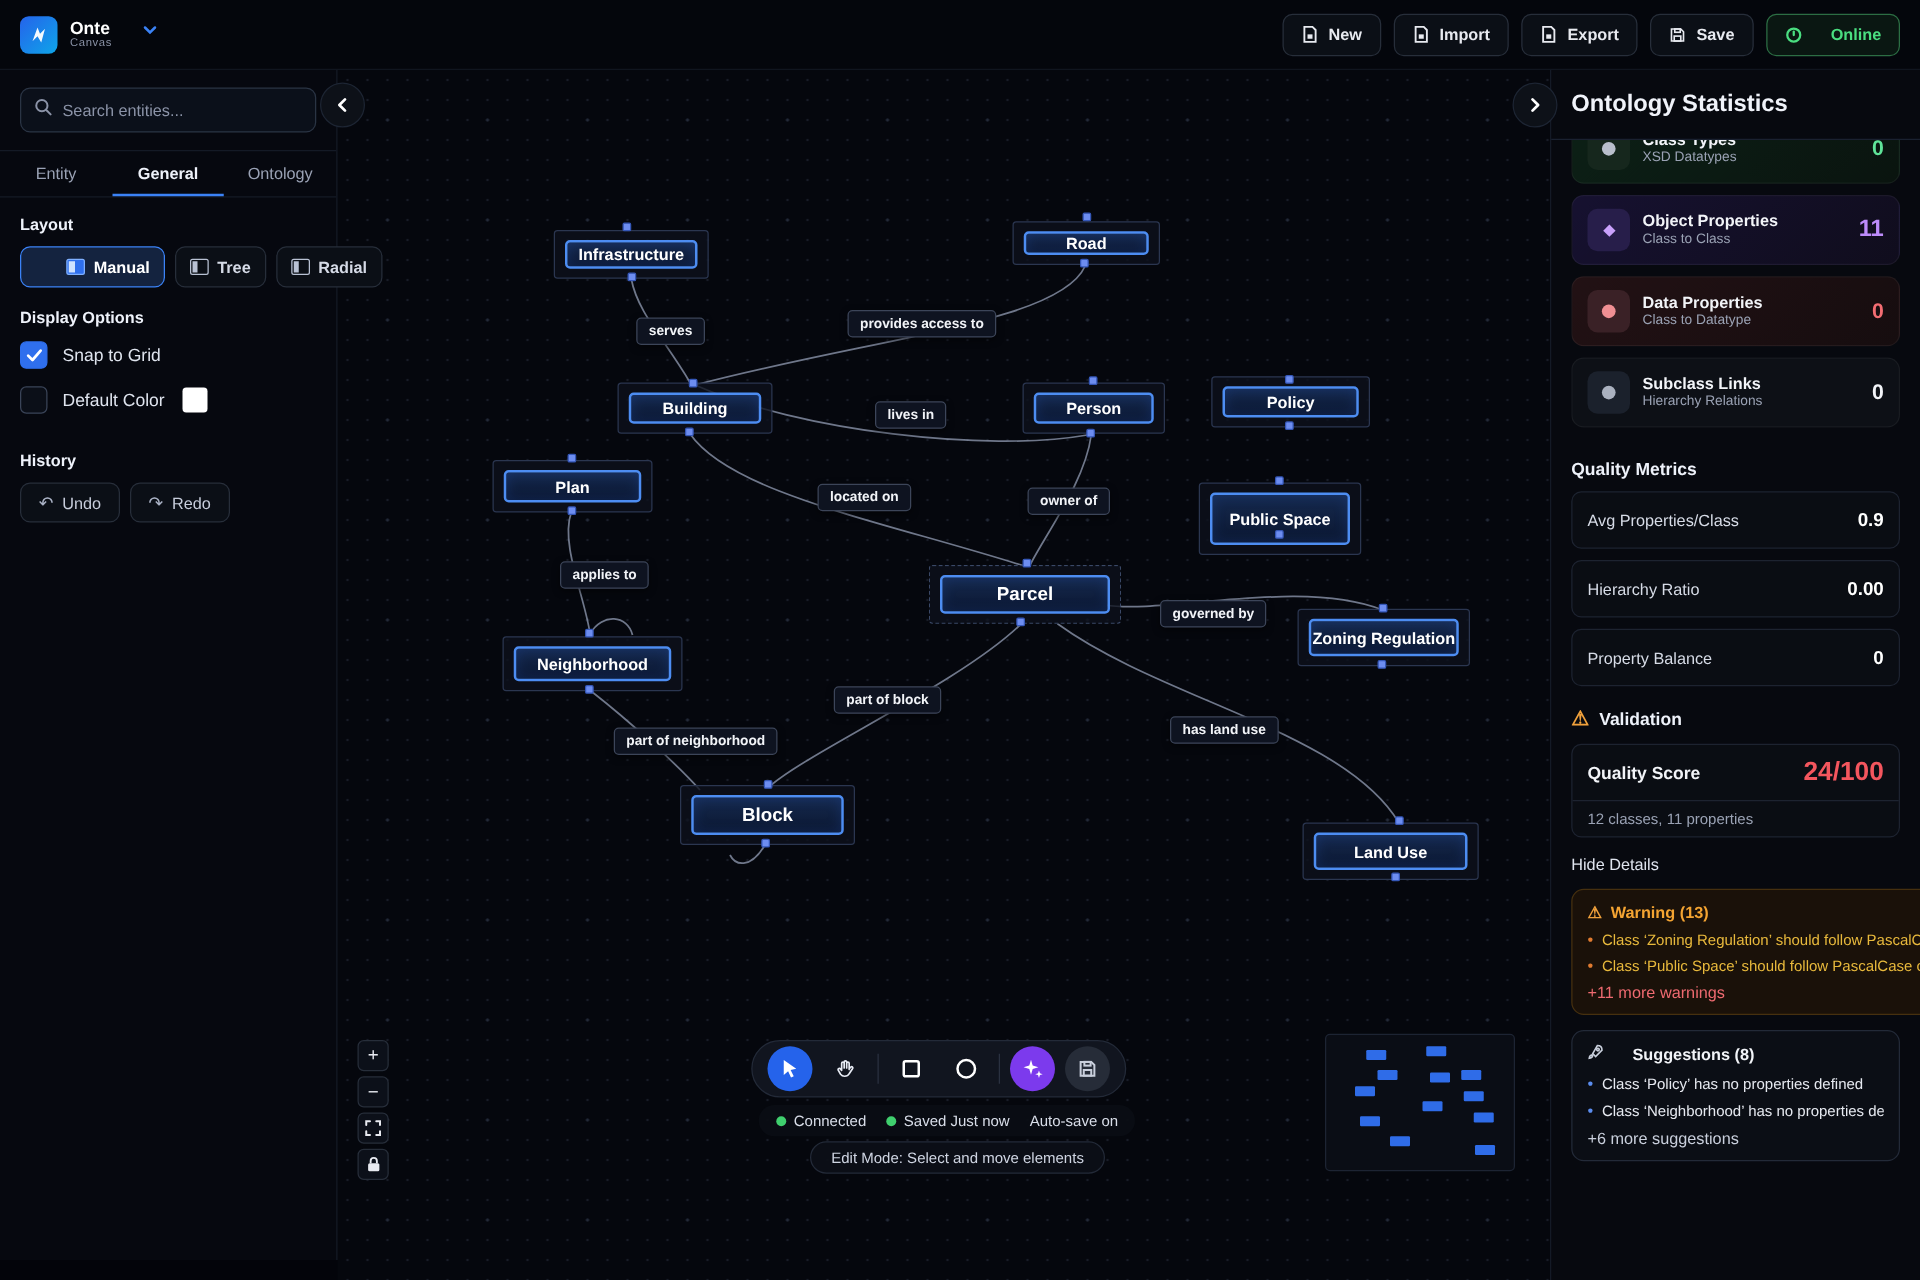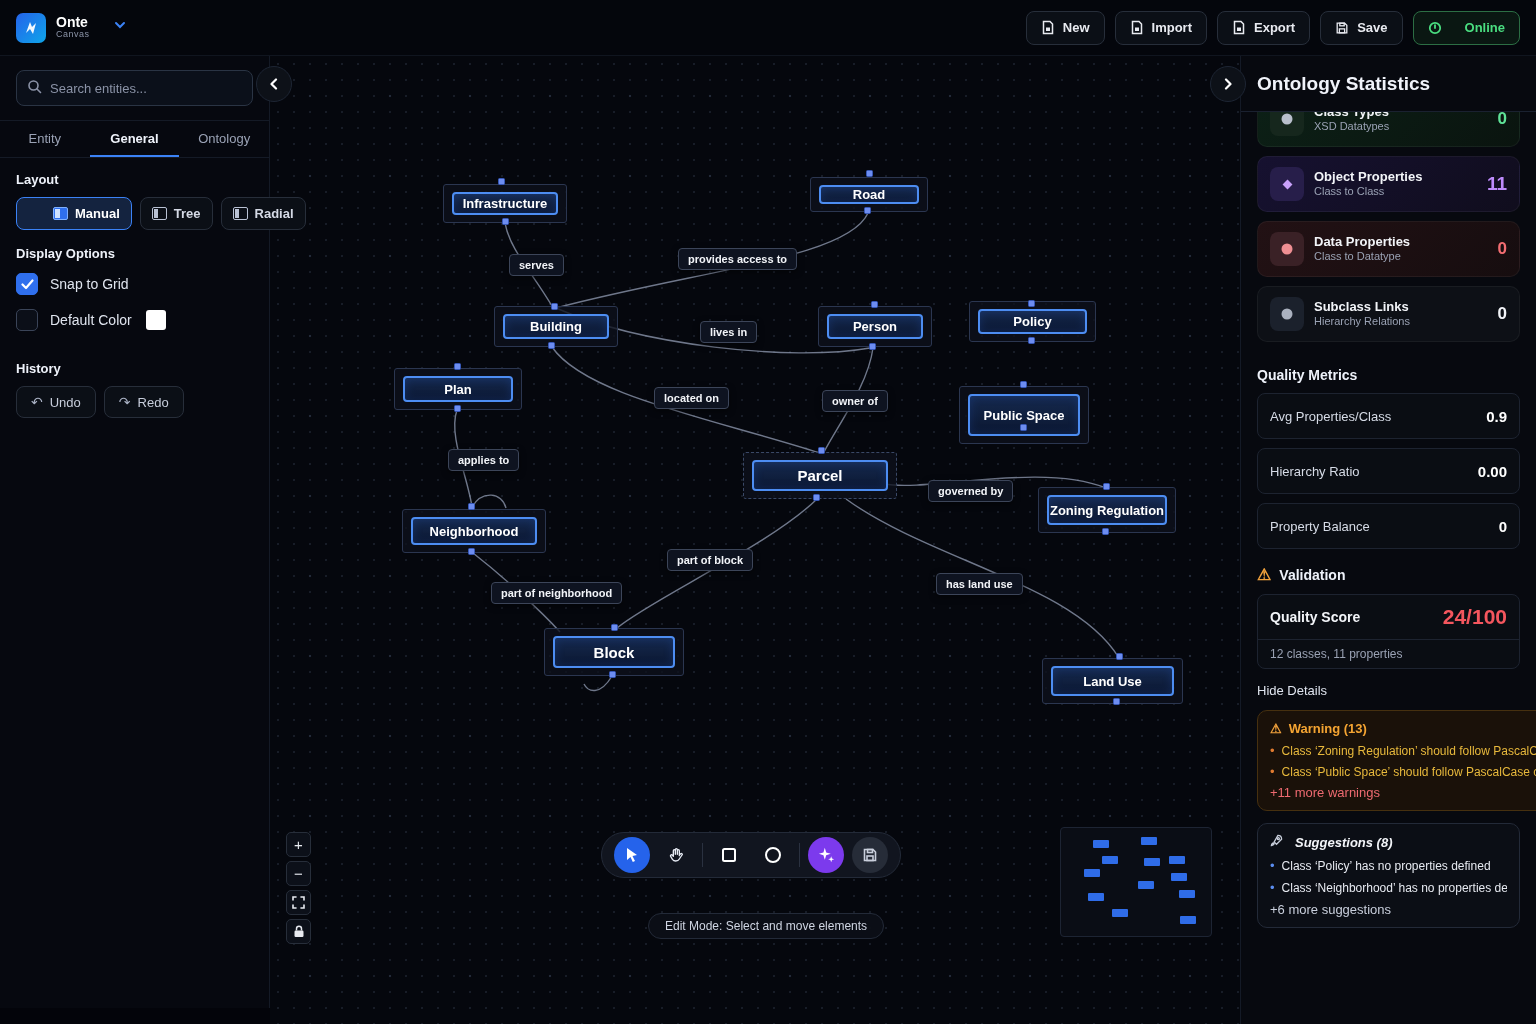--- a/index.html
+++ b/index.html
@@ -146,21 +146,21 @@
   .quality-score { font-size:21px; font-weight:bold; color:#f4565e; }
   .quality-sub { border-top:1px solid #1d2330; padding:7px 12px; font-size:12px; color:#9aa2b4; }
   .hide-details { font-size:13px; color:#dfe4ee; margin:8px 0 12px; cursor:pointer; }
   .warning-box { width:308px; background:#1a1109; border:1px solid #46300f; border-radius:10px;
     padding:10px 12px; margin-bottom:12px; }
   .warning-title { font-size:13px; font-weight:bold; color:#f4a432; display:flex; gap:7px; align-items:center; margin-bottom:7px; }
   .warn-item { font-size:12px; color:#e8b93c; display:flex; gap:7px; align-items:baseline; margin-bottom:6px; white-space:nowrap; overflow:hidden; }
   .warn-item .b { color:#e07b30; font-size:13px; flex:none; }
   .warn-more { font-size:13px; color:#ee6a70; margin-top:2px; }
   .suggest-box { background:#0b0e15; border:1px solid #232a38; border-radius:10px; padding:10px 12px; }
-  .suggest-title { font-size:13px; font-weight:bold; color:#f2f4f8; display:flex; gap:12px; align-items:center; margin-bottom:8px;font-style:italic; }
+  .suggest-title { font-size:13px; font-weight:bold; color:#f2f4f8; display:flex; gap:23px; align-items:center; margin-bottom:8px; }
   .sug-item { font-size:12px; color:#e6e9f0; display:flex; gap:7px; align-items:baseline; margin-bottom:7px; white-space:nowrap; overflow:hidden; }
   .sug-item .b { color:#5b8def; font-size:13px; flex:none; }
   .sug-more { font-size:13px; color:#c9cfdc; margin-top:2px; }
 
   .bottom-strip { position:absolute; left:0; bottom:0; width:270px; height:16px; background:#03040a; z-index:31; }
 </style>
 </head>
 <body>
 
 <div id="app">
@@ -427,20 +427,33 @@
     </button>
     <button class="tool gray">
       <svg width="16" height="16" viewBox="0 0 16 16" fill="none" stroke="#c9cfdc" stroke-width="1.6">
         <path d="M2.5 2.5 H11 L13.5 5 V13.5 H2.5 Z"></path>
           <rect x="5" y="9" width="6" height="4.5"></rect>
           <rect x="5.5" y="2.5" width="5" height="3"></rect>
         </svg>
     </button>
   </div>
 
+  <div class="statuspill">
+    <span class="item">
+        <span class="gdot"></span>
+      <span>Connected</span>
+      </span>
+    <span class="item">
+        <span class="gdot"></span>
+      <span>Saved Just now</span>
+      </span>
+    <span class="item">
+        <span>Auto-save on</span>
+      </span>
+  </div>
   <div class="modepill">
     <span>Edit Mode: Select and move elements</span>
   </div>
 
   <div class="minimap" id="minimap">
       <div class="mini-rect" style="left: 32px; top: 12px;"></div>
       <div class="mini-rect" style="left: 80px; top: 9px;"></div>
       <div class="mini-rect" style="left: 41px; top: 28px;"></div>
       <div class="mini-rect" style="left: 83px; top: 30px;"></div>
       <div class="mini-rect" style="left: 108px; top: 28px;"></div>

